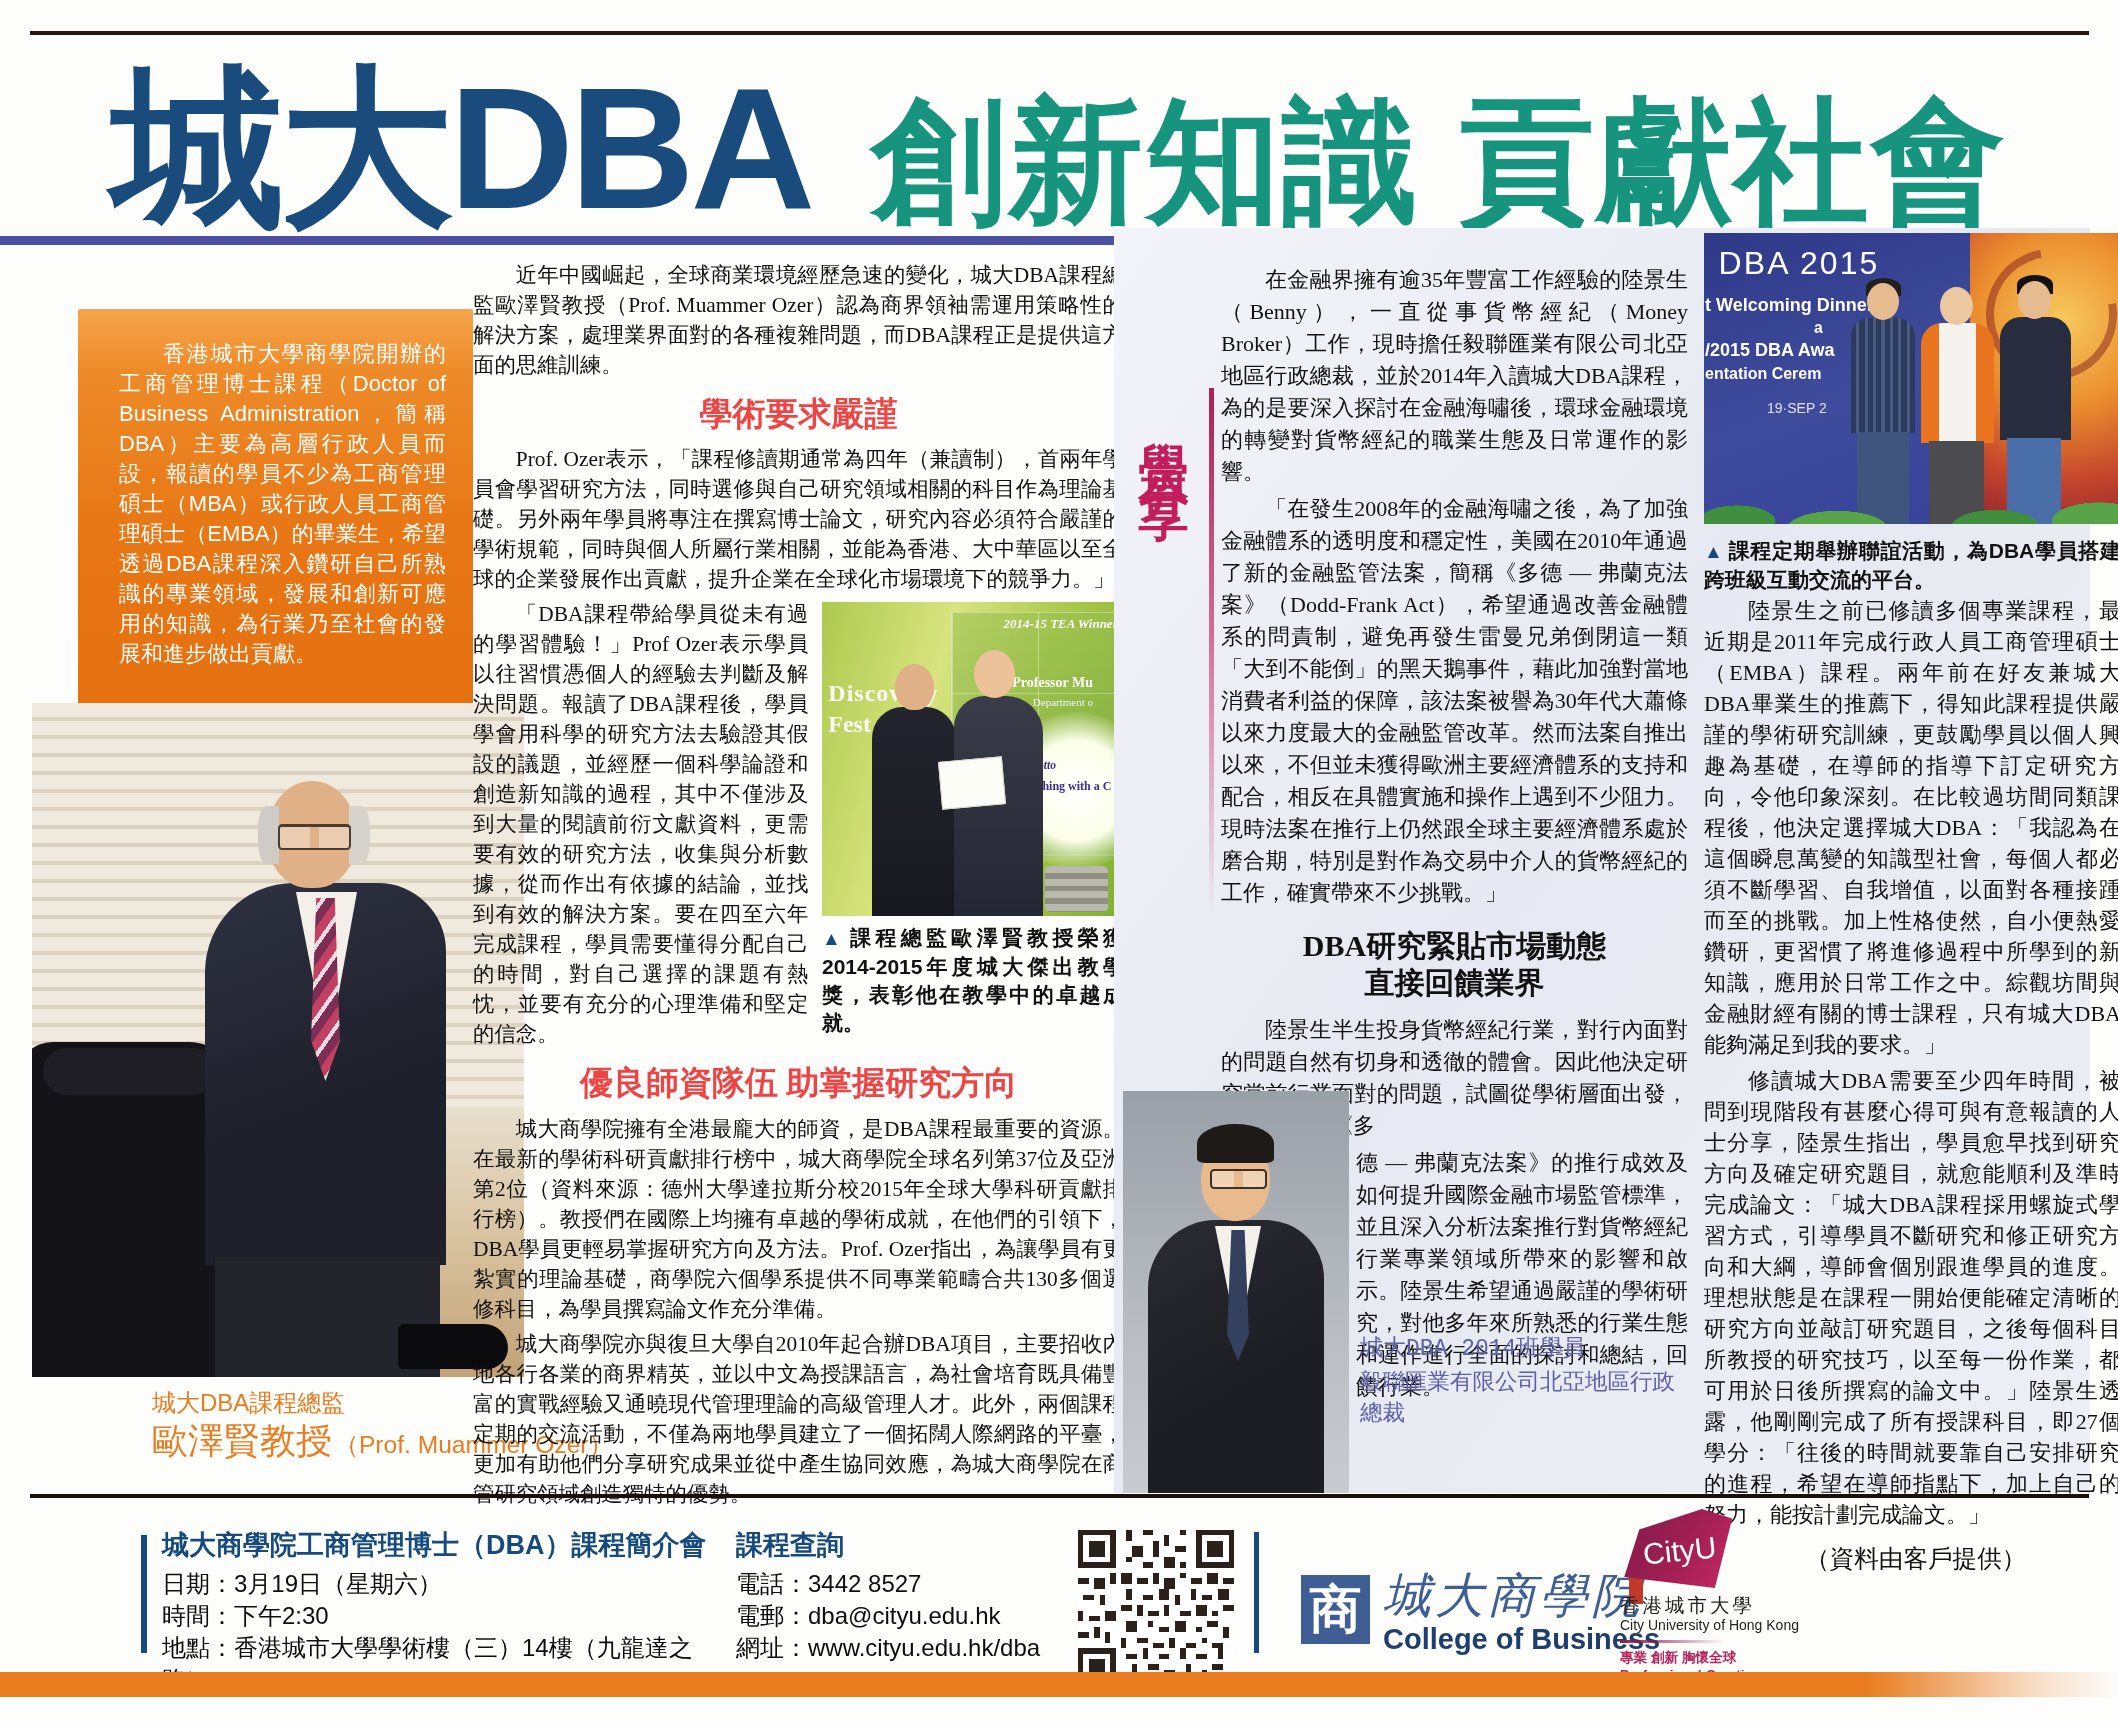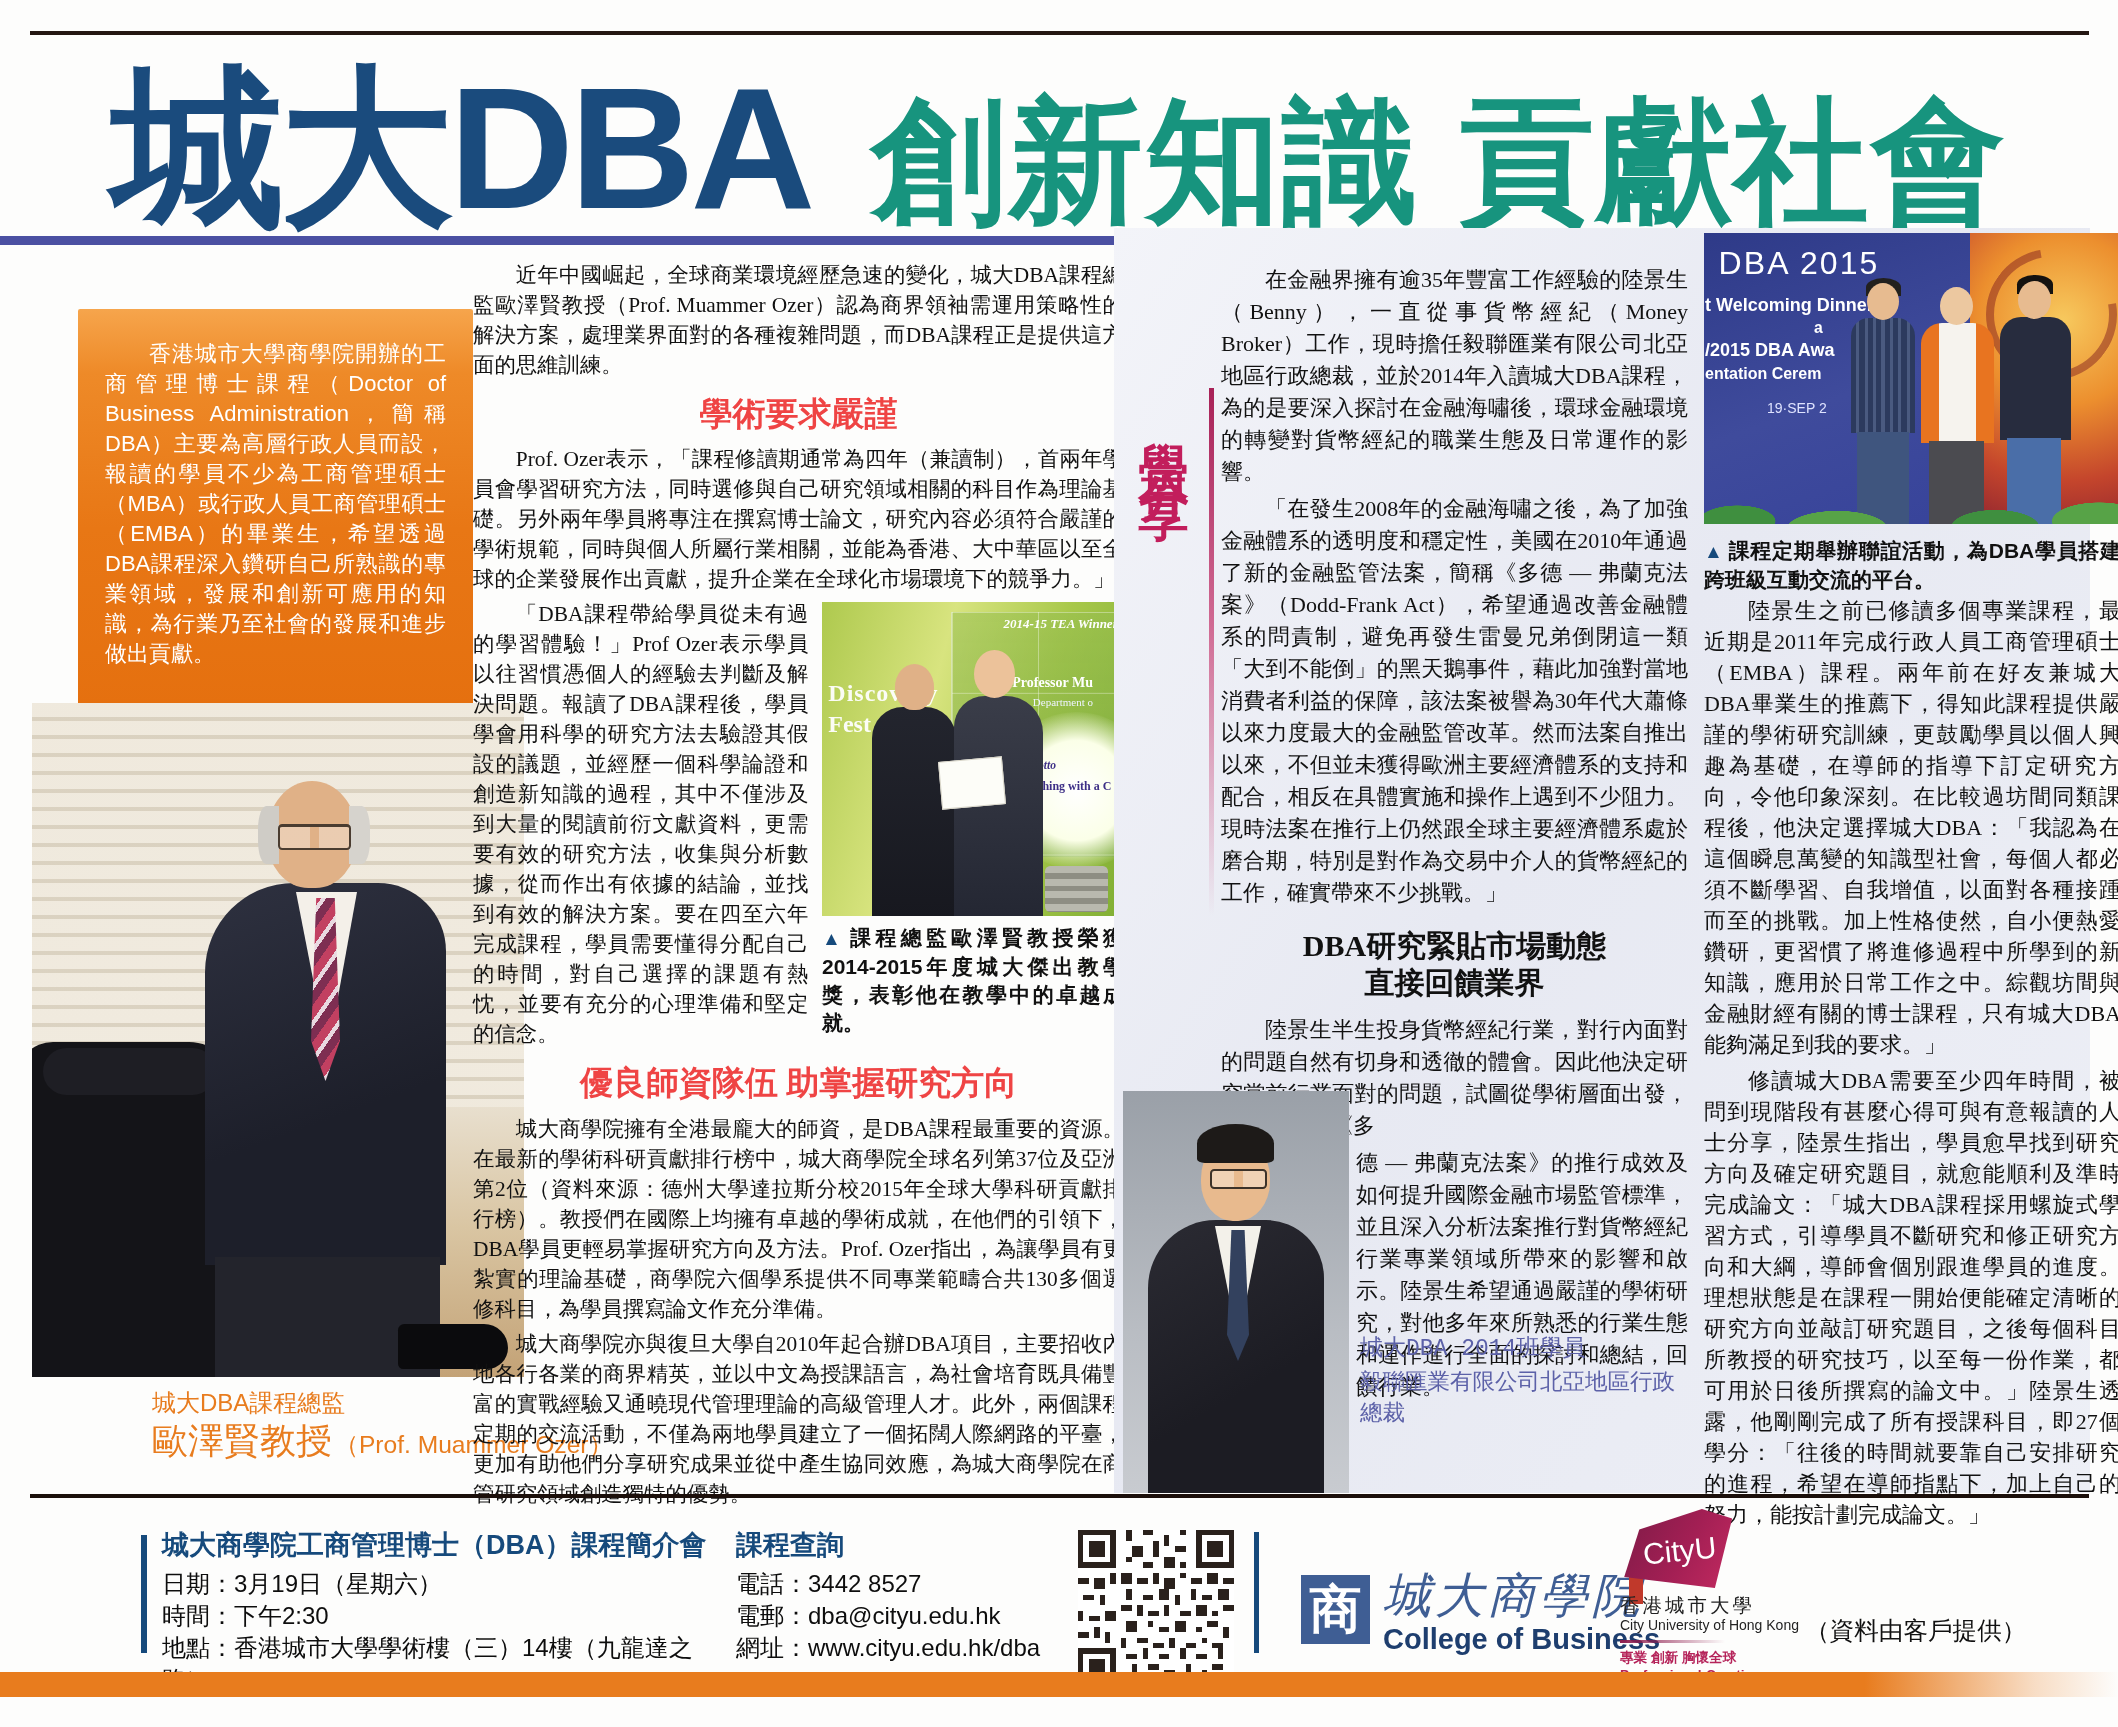--- a/index.html
+++ b/index.html
@@ -11,21 +11,21 @@
   .top-rule{left:30px;right:30px;top:31px;height:3.7px;background:#241712;}
   .title-row{left:0;right:0;top:62px;text-align:center;white-space:nowrap;}
   .title-main{display:inline-block;font-family:"Liberation Sans","DejaVu Sans",sans-serif;
       font-weight:bold;font-size:173px;line-height:173px;letter-spacing:-4.2px;color:var(--title-navy,#1a4b7d);}
   .title-sub{display:inline-block;margin-left:58px;font-family:"Liberation Sans","DejaVu Sans",sans-serif;
       font-weight:bold;font-size:135px;line-height:157px;letter-spacing:2.1px;color:var(--title-teal,#17947e);vertical-align:baseline;}
   .band{left:0;right:0;top:236px;height:9px;background:var(--band-purple,#4b50a2);}
 
   
   .intro-box{left:78px;top:309px;width:395px;height:399px;box-sizing:border-box;
-      padding:30px 27px 0 27px;
+      padding:30px 27px 0 41px;
       background:linear-gradient(180deg,#f6a54c 0%,#ee8a28 16%,#e87715 55%,#e5700f 100%);
       border-radius:2.1px;}
   .intro-box p{margin:0;color:#fff;font-size:22px;line-height:30px;text-align:justify;text-indent:2em;
       font-family:"Liberation Sans","DejaVu Sans",sans-serif;font-weight:500;}
 
   
   .mid-col{left:473px;top:260px;width:651px;}
   p.body{margin:0 0 5.2px 0;font-size:21.4px;line-height:30px;text-align:justify;}
   p.indent{text-indent:2em;}
   h2.sec-head{margin:15.7px 0 11.5px 0;text-align:center;font-size:33px;line-height:37px;font-weight:bold;color:#ef4444;}
@@ -185,21 +185,21 @@
       background:linear-gradient(120deg,#7e1b47 0%,#a31f54 55%,#c22a60 100%);
       clip-path:polygon(14% 26%,72% 0%,100% 12%,84% 100%,0% 86%);}
   .cityu-word{position:absolute;left:23px;top:25px;color:#fff;font-size:30px;font-weight:500;transform:rotate(-6deg);}
   .cityu-cn{position:absolute;left:0;top:83px;font-size:19.4px;color:#222;letter-spacing:3.1px;white-space:nowrap;}
   .cityu-en{position:absolute;left:0;top:108px;font-size:14px;color:#222;white-space:nowrap;}
   .cityu-div{position:absolute;left:0;top:131px;width:105px;height:3.1px;
       background:linear-gradient(90deg,#8e1d4e,rgba(194,42,96,0));}
   .cityu-m1{position:absolute;left:0;top:140px;font-size:13.6px;font-weight:bold;color:#b5245a;white-space:nowrap;}
   .cityu-m2{position:absolute;left:0;top:158px;font-size:13.6px;font-weight:bold;color:#b5245a;white-space:nowrap;}
   .cityu-m3{position:absolute;left:0;top:175px;font-size:13.6px;font-weight:bold;color:#b5245a;white-space:nowrap;}
-  .provided{left:1805px;top:1614px;font-size:24.6px;color:#111;font-family:"Liberation Sans","DejaVu Sans",sans-serif;}
+  .provided{left:1805px;top:1542px;font-size:24.6px;color:#111;font-family:"Liberation Sans","DejaVu Sans",sans-serif;}
   .bottom-bar{left:0;top:1672px;width:100%;height:24.6px;
       background:linear-gradient(90deg,var(--accent-orange,#e87c1e) 0%,var(--accent-orange,#e87c1e) 88%,rgba(232,124,30,.25) 96%,rgba(232,124,30,0) 100%);}
 </style>
 </head>
 <body>
 
 <div id="sheet">
 
   <div class="abs top-rule"></div>
   <div class="abs title-row">

